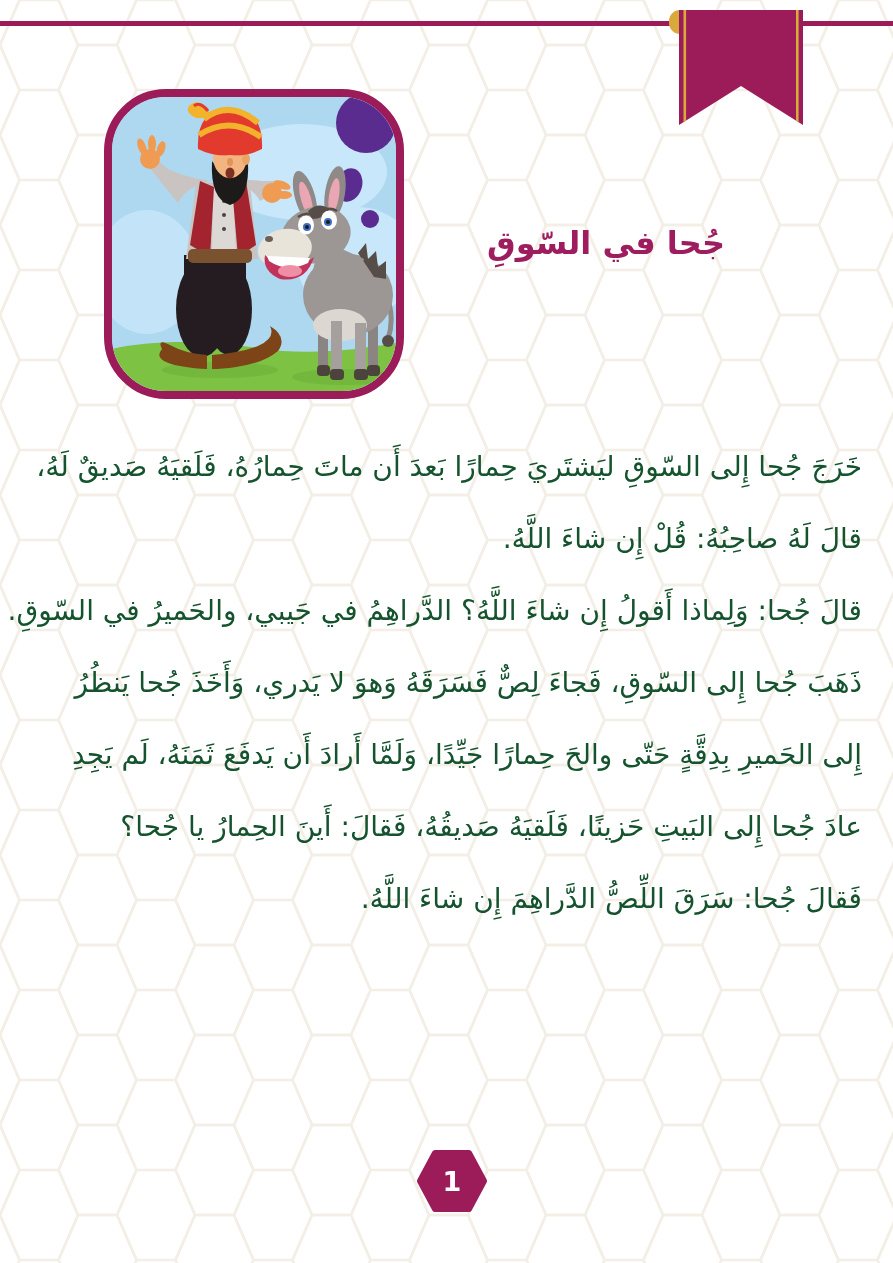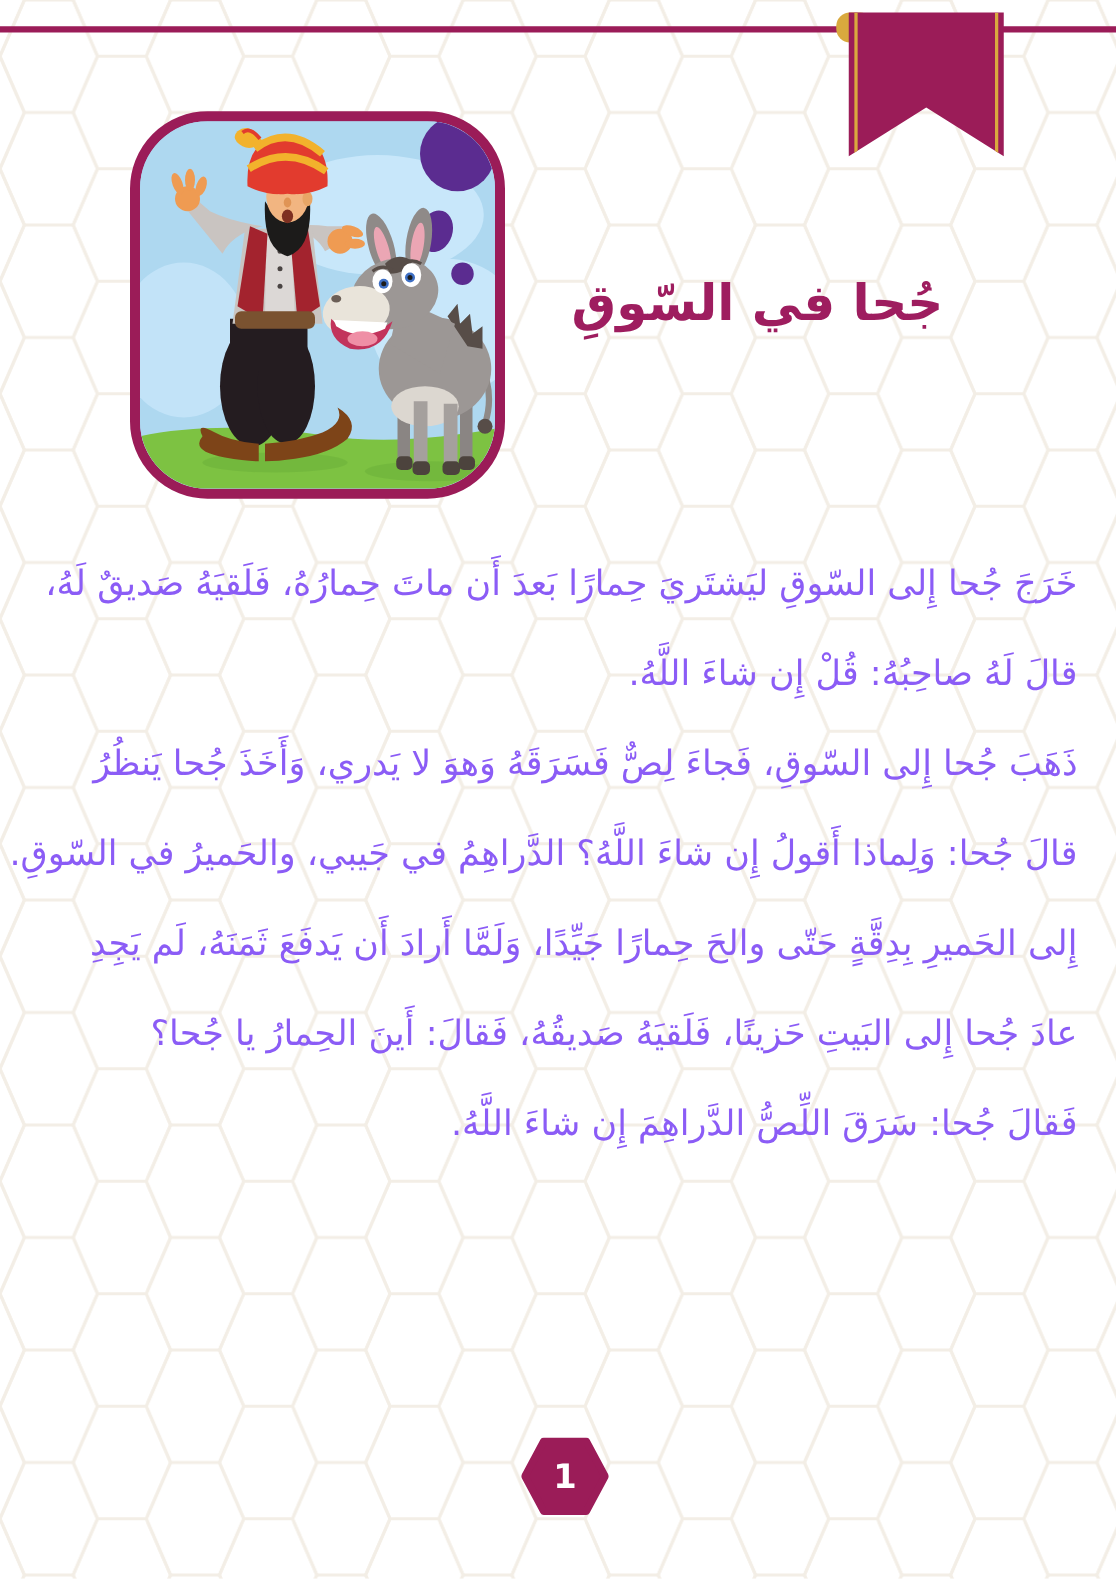--- a/index.html
+++ b/index.html
@@ -16,25 +16,25 @@
   .bookmark{position:absolute;left:663px;top:6px;width:150px;height:125px;z-index:2;}
   .photo-frame{
     position:absolute;left:104px;top:89px;width:284px;height:294px;
     border:8px solid #9b1c58;border-radius:62px;overflow:hidden;
     background:#aed8f0;z-index:2;
   }
   .photo-frame svg{display:block;}
   .story-title{
     position:absolute;left:406px;top:210px;width:400px;height:66px;
     margin:0;line-height:66px;text-align:center;direction:rtl;
-    font-size:40px;font-weight:bold;color:#9e1d5f;z-index:2;
+    font-size:32px;font-weight:bold;color:#9e1d5f;z-index:2;
   }
   .story{
     position:absolute;right:31px;left:31px;top:431px;z-index:2;
-    direction:rtl;text-align:right;color:#8b5cf6;
+    direction:rtl;text-align:right;color:#14532d;
   }
   .story p{
     margin:0;height:72px;line-height:72px;white-space:nowrap;
     font-size:28px;
   }
   .page-badge{
     position:absolute;left:417px;top:1150px;width:70px;height:62px;z-index:2;
   }
   .page-badge svg{position:absolute;left:0;top:0;}
   .page-badge .num{
@@ -190,22 +190,22 @@
     <path d="M186,120 Q194,114 202,119" stroke="#574d48" stroke-width="2.5" fill="none"></path>
     <path d="M209,115 Q217,109 225,114" stroke="#574d48" stroke-width="2.5" fill="none"></path>
   </svg>
 </div>
 
 <h1 class="story-title">جُحا في السّوقِ</h1>
 
 <div class="story">
   <p>خَرَجَ جُحا إِلى السّوقِ ليَشتَريَ حِمارًا بَعدَ أَن ماتَ حِمارُهُ، فَلَقيَهُ صَديقٌ لَهُ،</p>
   <p>قالَ لَهُ صاحِبُهُ: قُلْ إِن شاءَ اللَّهُ.</p>
+  <p>قالَ جُحا: وَلِماذا أَقولُ إِن شاءَ اللَّهُ؟ الدَّراهِمُ في جَيبي، والحَميرُ في السّوقِ.</p>
   <p>ذَهَبَ جُحا إِلى السّوقِ، فَجاءَ لِصٌّ فَسَرَقَهُ وَهوَ لا يَدري، وَأَخَذَ جُحا يَنظُرُ</p>
-  <p>قالَ جُحا: وَلِماذا أَقولُ إِن شاءَ اللَّهُ؟ الدَّراهِمُ في جَيبي، والحَميرُ في السّوقِ.</p>
   <p>إِلى الحَميرِ بِدِقَّةٍ حَتّى والحَ حِمارًا جَيِّدًا، وَلَمَّا أَرادَ أَن يَدفَعَ ثَمَنَهُ، لَم يَجِدِ</p>
   <p>عادَ جُحا إِلى البَيتِ حَزينًا، فَلَقيَهُ صَديقُهُ، فَقالَ: أَينَ الحِمارُ يا جُحا؟</p>
   <p>فَقالَ جُحا: سَرَقَ اللِّصُّ الدَّراهِمَ إِن شاءَ اللَّهُ.</p>
 </div>
 
 <div class="page-badge">
   <svg width="70" height="62" viewBox="0 0 70 62" xmlns="http://www.w3.org/2000/svg">
     <polygon points="3,31 18,3 52,3 67,31 52,59 18,59" fill="#9b1c58" stroke="#9b1c58" stroke-width="6" stroke-linejoin="round"></polygon>
   </svg>
   <span class="num">1</span>

